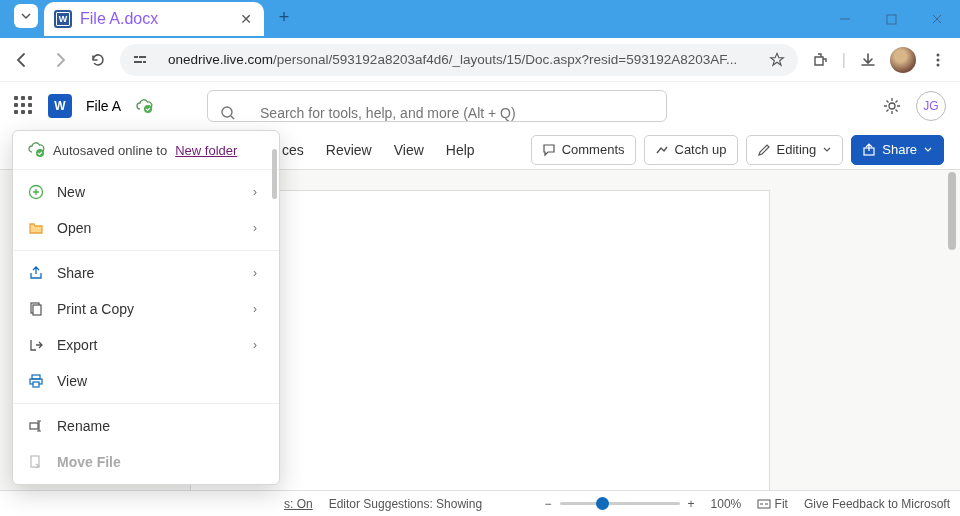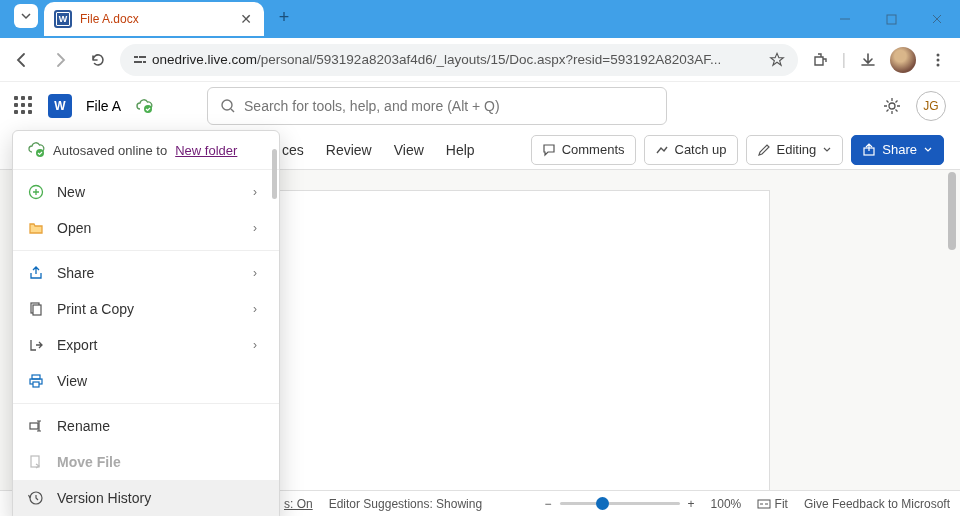--- a/index.html
+++ b/index.html
@@ -6,45 +6,45 @@
 body { width: 960px; height: 516px; background: #fff; overflow: hidden; position: relative; }
 
 
 .titlebar { height: 38px; background: #40a0e8; display: flex; align-items: flex-end; }
 .tab-well { display: flex; align-items: center; height: 100%; padding-left: 8px; }
 .tab-dropdown { width: 24px; height: 24px; background: #fff; border-radius: 6px; display: flex; align-items: center; justify-content: center; margin: 0 6px 6px 6px; cursor: pointer; }
 .browser-tab { background: #fff; height: 34px; border-radius: 10px 10px 0 0; display: flex; align-items: center; padding: 0 10px; min-width: 220px; margin-bottom: 0; }
 .tab-favicon { width: 18px; height: 18px; background: #2b579a; border-radius: 3px; display: flex; align-items: center; justify-content: center; color: #fff; font-size: 9px; font-weight: bold; margin-right: 8px; position: relative; }
 .tab-favicon::before { content: ''; position: absolute; inset: 2px; border: 1px solid #fff; border-radius: 1px; }
 .tab-favicon span { position: relative; z-index: 1; }
-.tab-title { font-size: 12px; color: #c2410c; flex: 1; }
+.tab-title { font-size: 16px; color: #8b5cf6; flex: 1; }
 .tab-close { width: 16px; height: 16px; display: flex; align-items: center; justify-content: center; cursor: pointer; color: #555; font-size: 14px; }
 .new-tab-btn { width: 28px; height: 28px; display: flex; align-items: center; justify-content: center; color: #1b4f7a; cursor: pointer; margin: 0 0 4px 6px; font-size: 18px; }
 .window-controls { margin-left: auto; display: flex; height: 100%; }
 .win-btn { width: 46px; display: flex; align-items: center; justify-content: center; color: #1b4f7a; cursor: pointer; }
 
 .toolbar { height: 44px; background: #fff; display: flex; align-items: center; padding: 0 6px; gap: 6px; border-bottom: 1px solid #eee; }
 .nav-btn { width: 32px; height: 32px; display: flex; align-items: center; justify-content: center; color: #555; cursor: pointer; border-radius: 16px; }
-.url-bar { flex: 1; height: 32px; background: #f1f3f4; border-radius: 16px; display: flex; align-items: center; padding: 0 12px; gap: 4px; }
+.url-bar { flex: 1; height: 32px; background: #f1f3f4; border-radius: 16px; display: flex; align-items: center; padding: 0 12px; gap: 20px; }
 .url-text { font-size: 13.5px; color: #555; white-space: nowrap; overflow: hidden; text-overflow: ellipsis; flex: 1; }
 .url-text b { color: #222; font-weight: 400; }
 .avatar { width: 26px; height: 26px; border-radius: 50%; background: radial-gradient(circle at 40% 35%, #d9b68a 25%, #7a5040 70%); cursor: pointer; }
 
 
 .app-header { height: 48px; display: flex; align-items: center; padding: 0 14px; gap: 14px; }
 .waffle { width: 20px; height: 20px; display: grid; grid-template-columns: repeat(3,4px); grid-template-rows: repeat(3,4px); gap: 3px; cursor: pointer; }
 .waffle span { background: #555; border-radius: 1px; }
 .word-icon { width: 24px; height: 24px; background: #185abd; border-radius: 4px; display: flex; align-items: center; justify-content: center; color: #fff; font-size: 12px; font-weight: bold; cursor: pointer; }
 .doc-name { font-size: 14px; cursor: pointer; }
 .save-status { width: 18px; height: 18px; cursor: pointer; }
-.search-box { flex: 1; max-width: 460px; margin-left: 40px; height: 38px; border: 1px solid #d0d0d0; border-radius: 6px; display: flex; align-items: center; padding: 0 12px; gap: 8px; color: #767676; cursor: text; }
+.search-box { flex: 1; max-width: 460px; margin-left: 40px; height: 32px; border: 1px solid #d0d0d0; border-radius: 6px; display: flex; align-items: flex-end; padding: 0 12px; gap: 24px; color: #767676; cursor: text; }
 .search-box input { border: none; outline: none; flex: 1; font-size: 14px; color: #333; background: transparent; }
 .header-right { margin-left: auto; display: flex; align-items: center; gap: 14px; }
 .settings-icon { cursor: pointer; color: #555; }
-.user-initials { width: 30px; height: 30px; border: 1px solid #bbb; border-radius: 50%; display: flex; align-items: center; justify-content: center; font-size: 12px; color: #a16207; cursor: pointer; }
+.user-initials { width: 30px; height: 30px; border: 1px solid #bbb; border-radius: 50%; display: flex; align-items: center; justify-content: center; font-size: 12px; color: #8b5cf6; cursor: pointer; }
 
 
 .ribbon { height: 40px; display: flex; align-items: center; padding: 0 16px; gap: 22px; border-bottom: 1px solid #e0e0e0; position: relative; }
 .ribbon-tabs { display: flex; gap: 22px; margin-left: 266px; }
 .ribbon-tab { font-size: 14px; color: #333; cursor: pointer; padding: 4px 0; }
 .ribbon-right { margin-left: auto; display: flex; gap: 8px; text-align: center; }
 .ribbon-btn { height: 30px; border: 1px solid #d0d0d0; border-radius: 5px; background: #fff; display: flex; align-items: center; padding: 0 10px; gap: 6px; font-size: 13px; cursor: pointer; color: #333; }
 .ribbon-btn.share { background: #185abd; color: #fff; border-color: #185abd; }
 
 
@@ -330,30 +330,20 @@
     </div>
     <div class="menu-item disabled">
       <span class="menu-icon">
           <svg width="16" height="16" viewBox="0 0 16 16">
             <rect x="3" y="2" width="8" height="11" stroke="#bbb" stroke-width="1.2" fill="none"></rect>
             <path d="M8 14l3-2-3-2" stroke="#bbb" stroke-width="1.2" fill="none"></path>
           </svg>
         </span>
       <span class="menu-label">Move File</span>
     </div>
-    <div class="menu-item highlighted">
-      <span class="menu-icon">
-          <svg width="16" height="16" viewBox="0 0 16 16">
-            <circle cx="8" cy="8" r="6" stroke="#555" stroke-width="1.2" fill="none"></circle>
-            <path d="M8 5v3l2 2" stroke="#555" stroke-width="1.2" fill="none"></path>
-            <path d="M2 8l-1-2 2 1" stroke="#555" stroke-width="1.2" fill="none"></path>
-          </svg>
-        </span>
-      <span class="menu-label">Version History</span>
-    </div>
 
   </div>
 </div>
 
 <div class="status-bar">
   <span style="margin-left:274px;text-decoration:underline;" class="status-item">s: On</span>
   <span class="status-item">Editor Suggestions: Showing</span>
   <span class="spacer"></span>
   <div class="zoom-slider">
     <span class="status-item">−</span>

